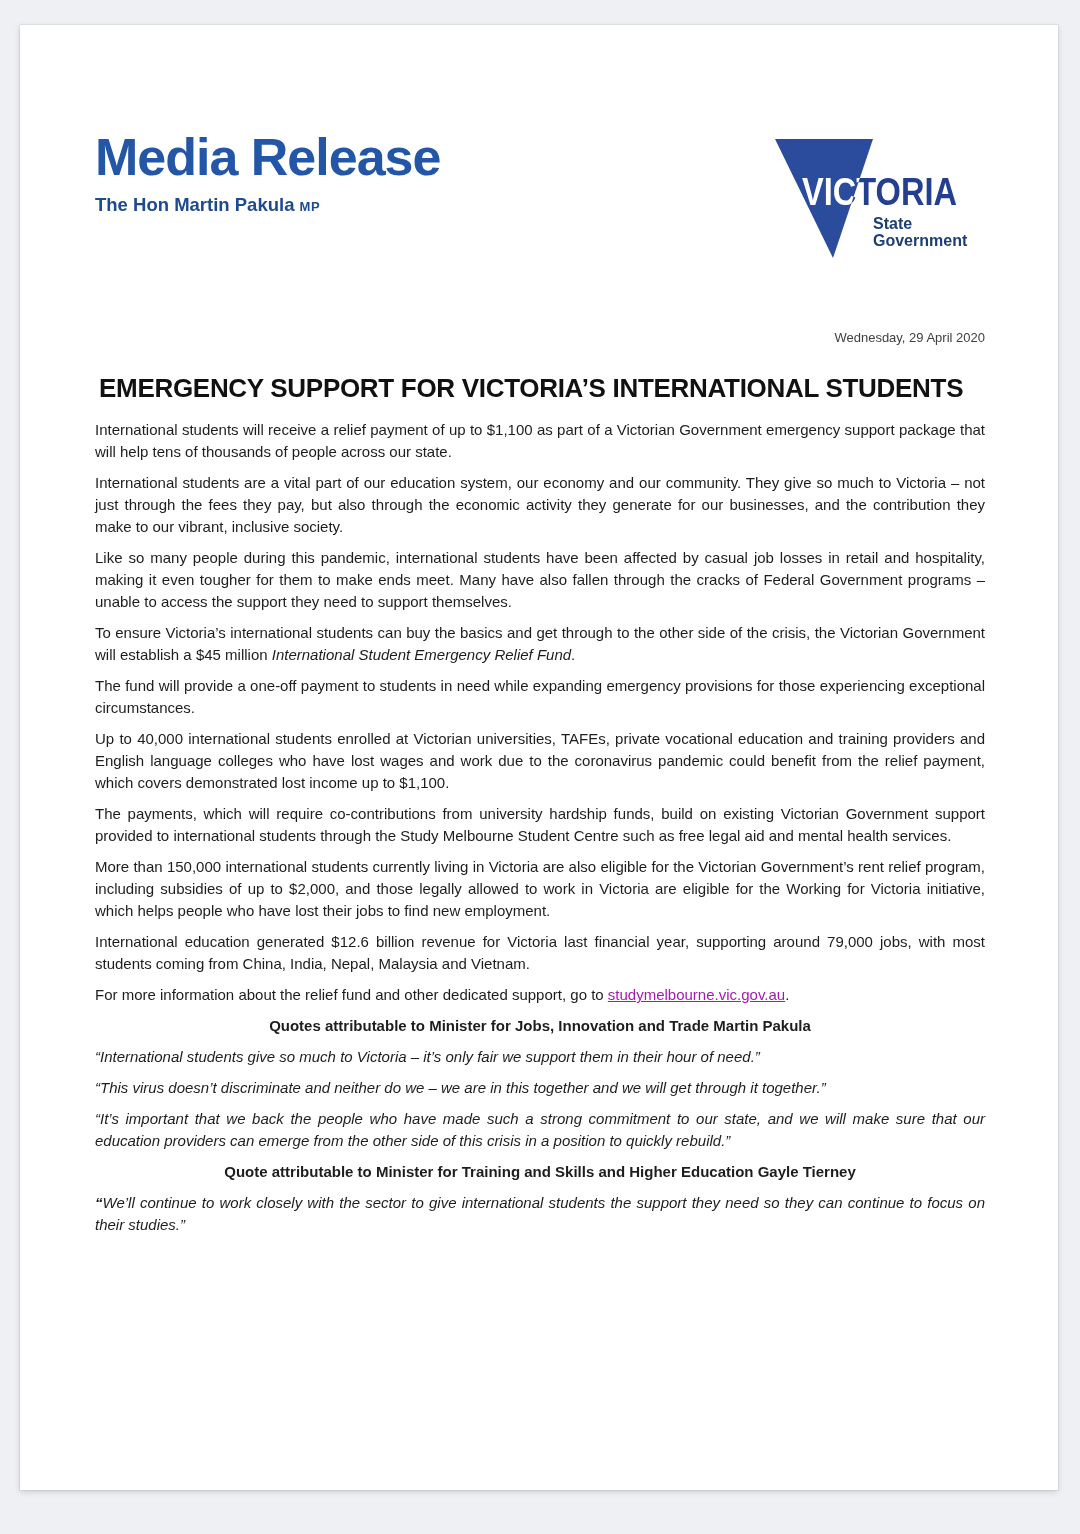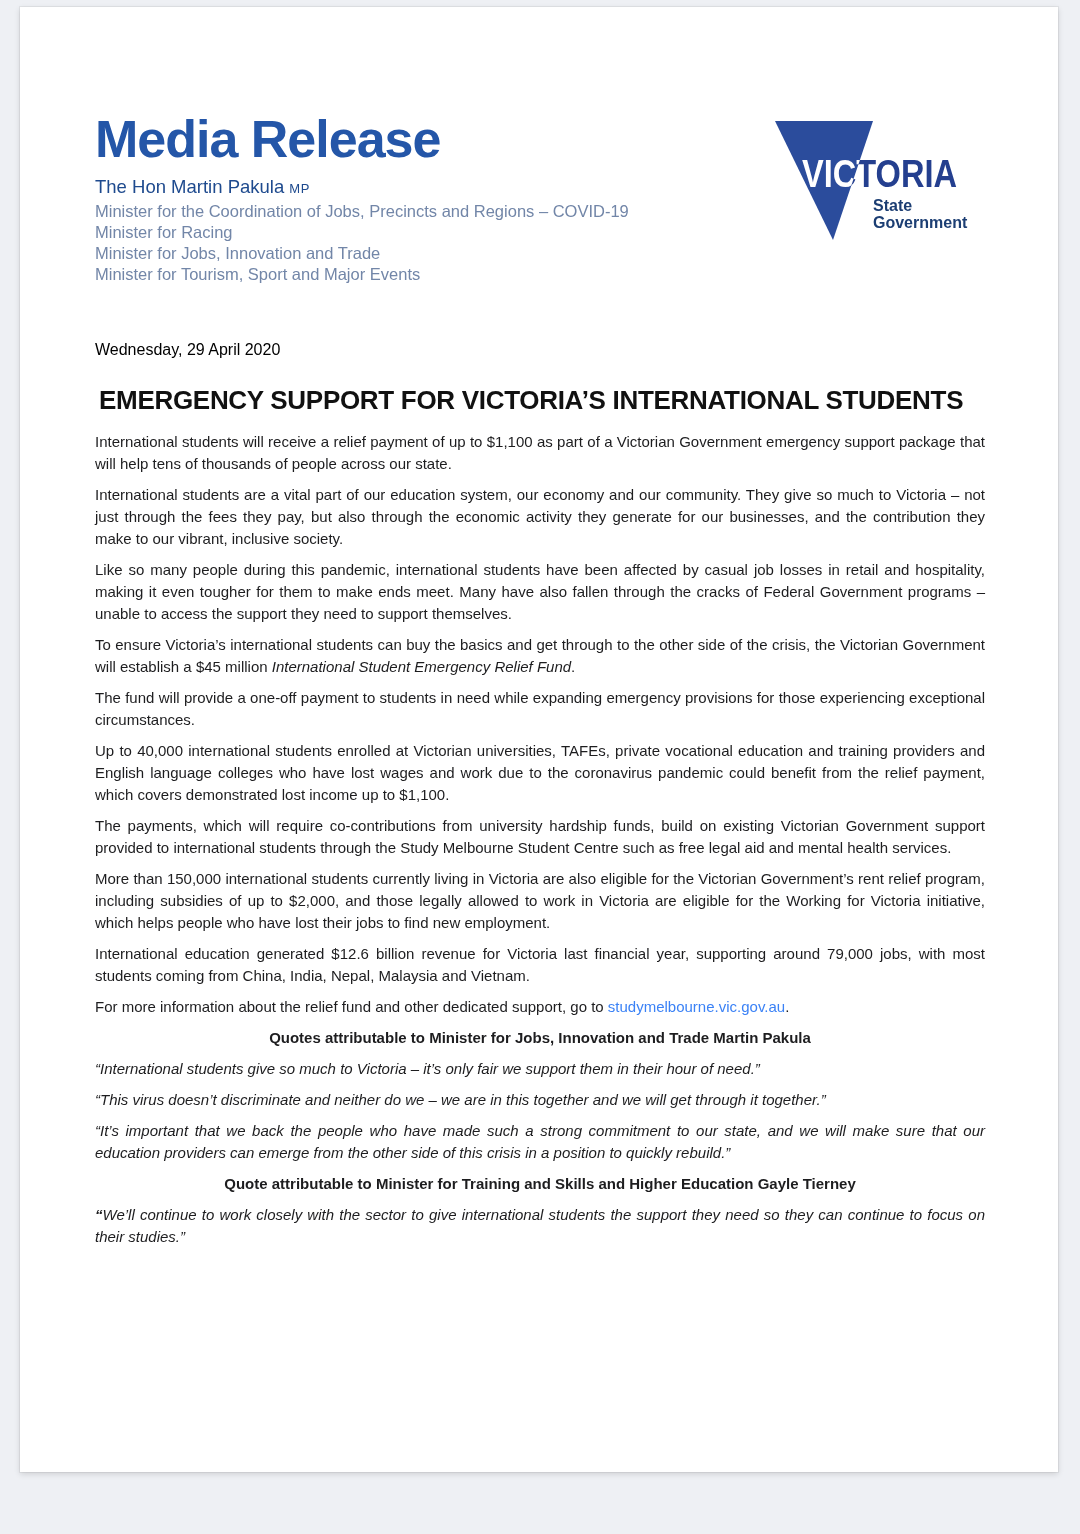--- a/index.html
+++ b/index.html
@@ -7,21 +7,21 @@
     padding: 0;
     background: #eef0f4;
     width: 1080px;
     height: 1534px;
     overflow: hidden;
     font-family: "Liberation Sans", sans-serif;
   }
   .page {
     position: absolute;
     left: 20px;
-    top: 7px;
+    top: 25px;
     width: 1038px;
     height: 1465px;
     background: #ffffff;
     box-shadow: 0 0 0 1px rgba(0,0,0,0.05), 0 2px 6px rgba(0,0,0,0.14);
     box-sizing: border-box;
     padding: 106px 73px 0 75px;
   }
   
   .header {
     display: flex;
@@ -32,44 +32,45 @@
     color: #2456a8;
     font-size: 52px;
     font-weight: 700;
     letter-spacing: -1px;
     line-height: 1.0;
     margin: 0 0 9px 0;
   }
   .minister-name {
     color: #1e4a8e;
     font-size: 18.5px;
-    font-weight: 400;
+    font-weight: 700;
     line-height: 25px;
   }
   .minister-name .mp-suffix {
     font-size: 13px;
     letter-spacing: 0.5px;
   }
   .portfolio-line {
     color: #7286a8;
     font-size: 16.5px;
     line-height: 21px;
   }
   .logo-wrap {
     width: 215px;
     height: 140px;
     margin-top: 2px;
     flex: 0 0 auto;
   }
   
   .dateline {
     margin: 52px 0 22px 0;
-    font-size: 16px;
-    color: #000000;
+    font-size: 13px;
+    color: #404040;
     line-height: 26px;
+    text-align: right;
   }
   .headline {
     font-size: 26px;
     font-weight: 700;
     color: #111111;
     letter-spacing: -0.3px;
     line-height: 30px;
     margin: 0 0 16px 4px;
   }
   .blk {
@@ -77,39 +78,34 @@
     line-height: 22px;
     color: #1d1d1f;
     margin: 0 0 9px 0;
     text-align: justify;
   }
   .blk-quote { font-style: italic; }
   .blk-subhead { font-weight: 700; text-align: center; }
   .blk .it { font-style: italic; }
   .blk .bd { font-weight: 700; }
   .blk .link {
-    color: #3b82f6;
+    color: #a21caf;
+    text-decoration: underline;
     cursor: pointer;
   }
 </style>
 </head>
 <body>
 
 <div class="page">
 
   <div class="header">
     <div>
       <div class="masthead">Media Release</div>
       <div class="minister-name"><span>The Hon Martin Pakula </span><span class="mp-suffix">MP</span></div>
-      <div>
-          <div class="portfolio-line">Minister for the Coordination of Jobs, Precincts and Regions – COVID-19</div>
-          <div class="portfolio-line">Minister for Racing</div>
-          <div class="portfolio-line">Minister for Jobs, Innovation and Trade</div>
-          <div class="portfolio-line">Minister for Tourism, Sport and Major Events</div>
-        </div>
     </div>
 
     <div class="logo-wrap">
       <svg width="215" height="140" viewBox="0 0 215 140" xmlns="http://www.w3.org/2000/svg">
         <defs>
           <clipPath id="triClip">
             <polygon points="5,6 103,6 63,125"></polygon>
           </clipPath>
         </defs>
         <polygon points="5,6 103,6 63,125" fill="#2b4c9c"></polygon>

